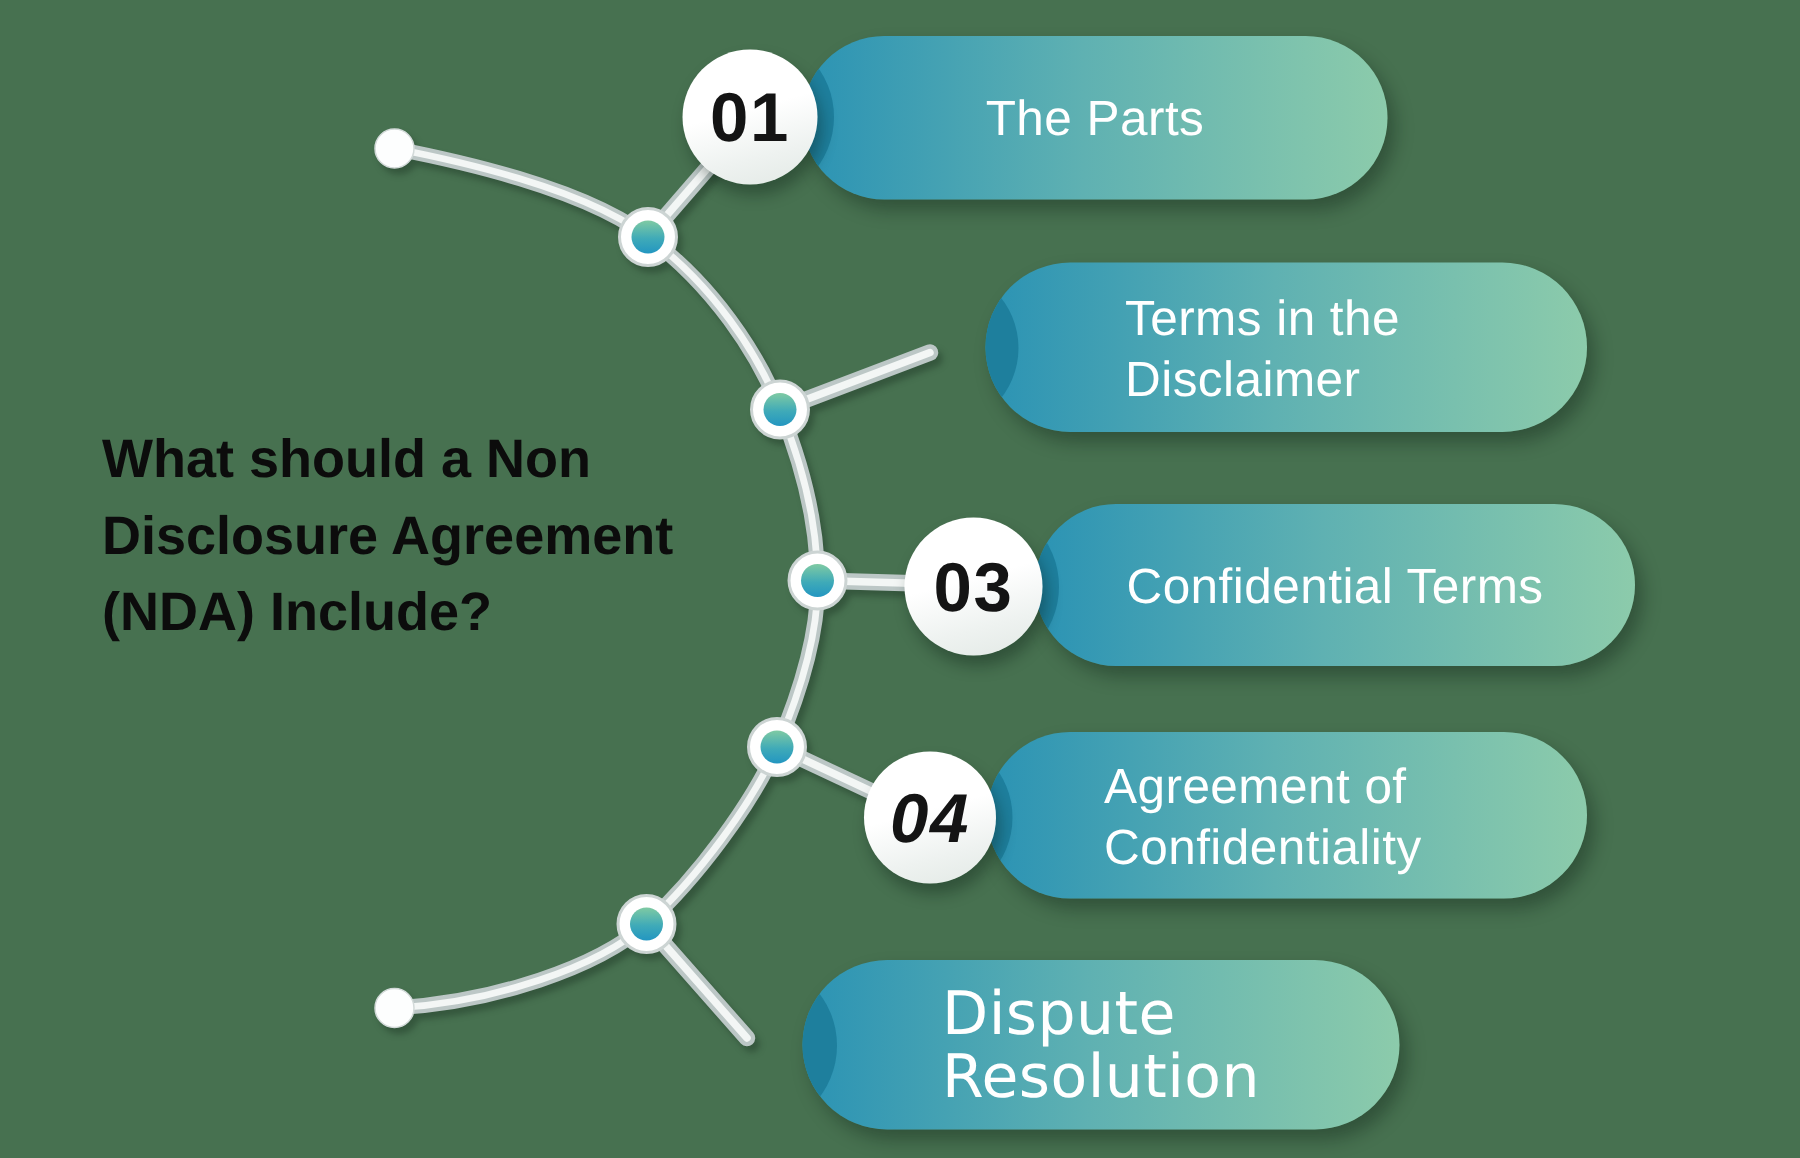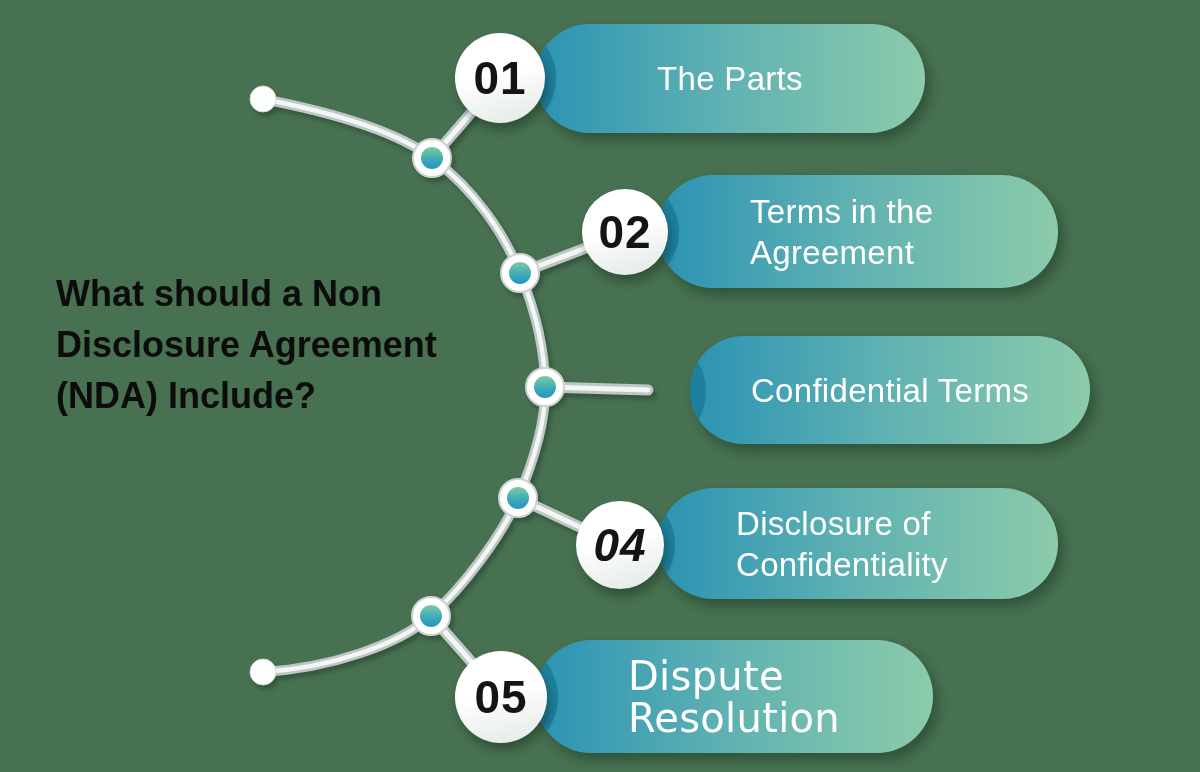--- a/index.html
+++ b/index.html
@@ -40,21 +40,21 @@
     background:linear-gradient(165deg,#ffffff 45%,#eef2f0 75%,#e2e9e5 100%);
     box-shadow:3px 7px 10px rgba(10,25,18,0.35);
     display:flex;align-items:center;justify-content:center;
   }
   .num{
     font-weight:800;font-size:46px;color:var(--number-text,#141414);
     letter-spacing:1px;
   }
   .title{
     position:absolute;left:56px;top:268px;width:460px;z-index:2;
-    margin:0;color:var(--title-text,#0C0C0C);
+    margin:12px;color:var(--title-text,#0C0C0C);
     font-size:36px;font-weight:bold;line-height:51px;
     white-space:pre-line;letter-spacing:0;
   }
 
   
   .item1{left:535px;top:24px;width:390px;height:109px;}
   .item1 .crescent{left:-91px;top:-2px;width:112px;height:112px;}
   .item1 .num-circle{left:-80px;top:9px;width:90px;height:90px;}
   .item2{left:657px;top:175px;width:401px;height:113px;}
   .item2 .crescent{left:-86px;top:3px;width:108px;height:108px;}
@@ -133,49 +133,46 @@
     </div>
     <div class="num-circle">
       <span class="num">01</span>
     </div>
   </div>
 
   <div class="item item2">
     <div class="pill">
       <div class="crescent"></div>
       <div class="label left">Terms in the
-Agreement</div>
-    </div>
-    <div class="num-circle">
-      <span class="num">02</span>
+Disclaimer</div>
     </div>
   </div>
 
   <div class="item item3">
     <div class="pill">
       <div class="crescent"></div>
       <div class="label">Confidential Terms</div>
     </div>
+    <div class="num-circle">
+      <span class="num">03</span>
+    </div>
   </div>
 
   <div class="item item4">
     <div class="pill">
       <div class="crescent"></div>
-      <div class="label left">Disclosure of
+      <div class="label left">Agreement of
 Confidentiality</div>
     </div>
     <div class="num-circle">
       <span class="num">04</span>
     </div>
   </div>
 
   <div class="item item5">
     <div class="pill">
       <div class="crescent"></div>
       <div class="label left">Dispute
 Resolution</div>
     </div>
-    <div class="num-circle">
-      <span class="num">05</span>
-    </div>
   </div>
 
 </div>
 
 </body></html>

